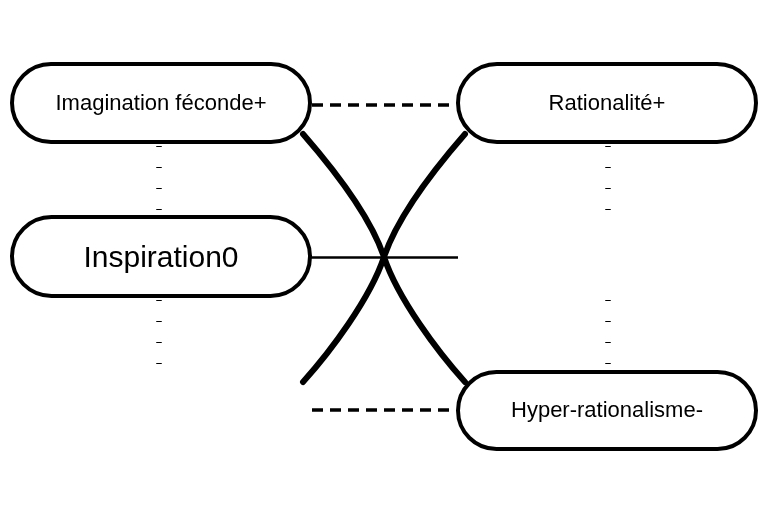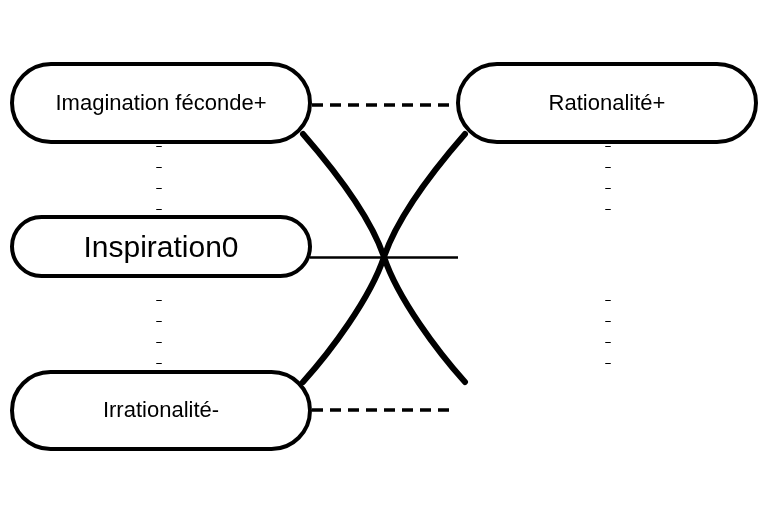--- a/index.html
+++ b/index.html
@@ -42,21 +42,21 @@
     z-index: 3;
   }
   .node-label {
     display: block;
     padding: 0 10px;
   }
   
   .col-left  { left: 10px;  width: 302px; }
   .col-right { left: 456px; width: 302px; }
   .row-top    { top: 62px;  height: 82px; }
-  .row-mid    { top: 215px; height: 63px; }
+  .row-mid    { top: 215px; height: 83px; }
   .row-bottom { top: 370px; height: 81px; }
 
   .fs-22 { font-size: 22px; }
   .fs-30 { font-size: 30px; }
 </style>
 </head>
 <body>
 
 <div id="canvas">
 
@@ -84,18 +84,18 @@
 
   <div class="node col-right row-top fs-22">
     <span class="node-label">Rationalité+</span>
   </div>
 
   <div class="node col-left row-mid fs-30">
     <span class="node-label">Inspiration0</span>
   </div>
 
 
-  <div class="node col-left row-bottom fs-22">
-    <span class="node-label">Irrationalité-</span>
+
+  <div class="node col-right row-bottom fs-22">
+    <span class="node-label">Hyper-rationalisme-</span>
   </div>
-
 
 </div>
 
 </body></html>

